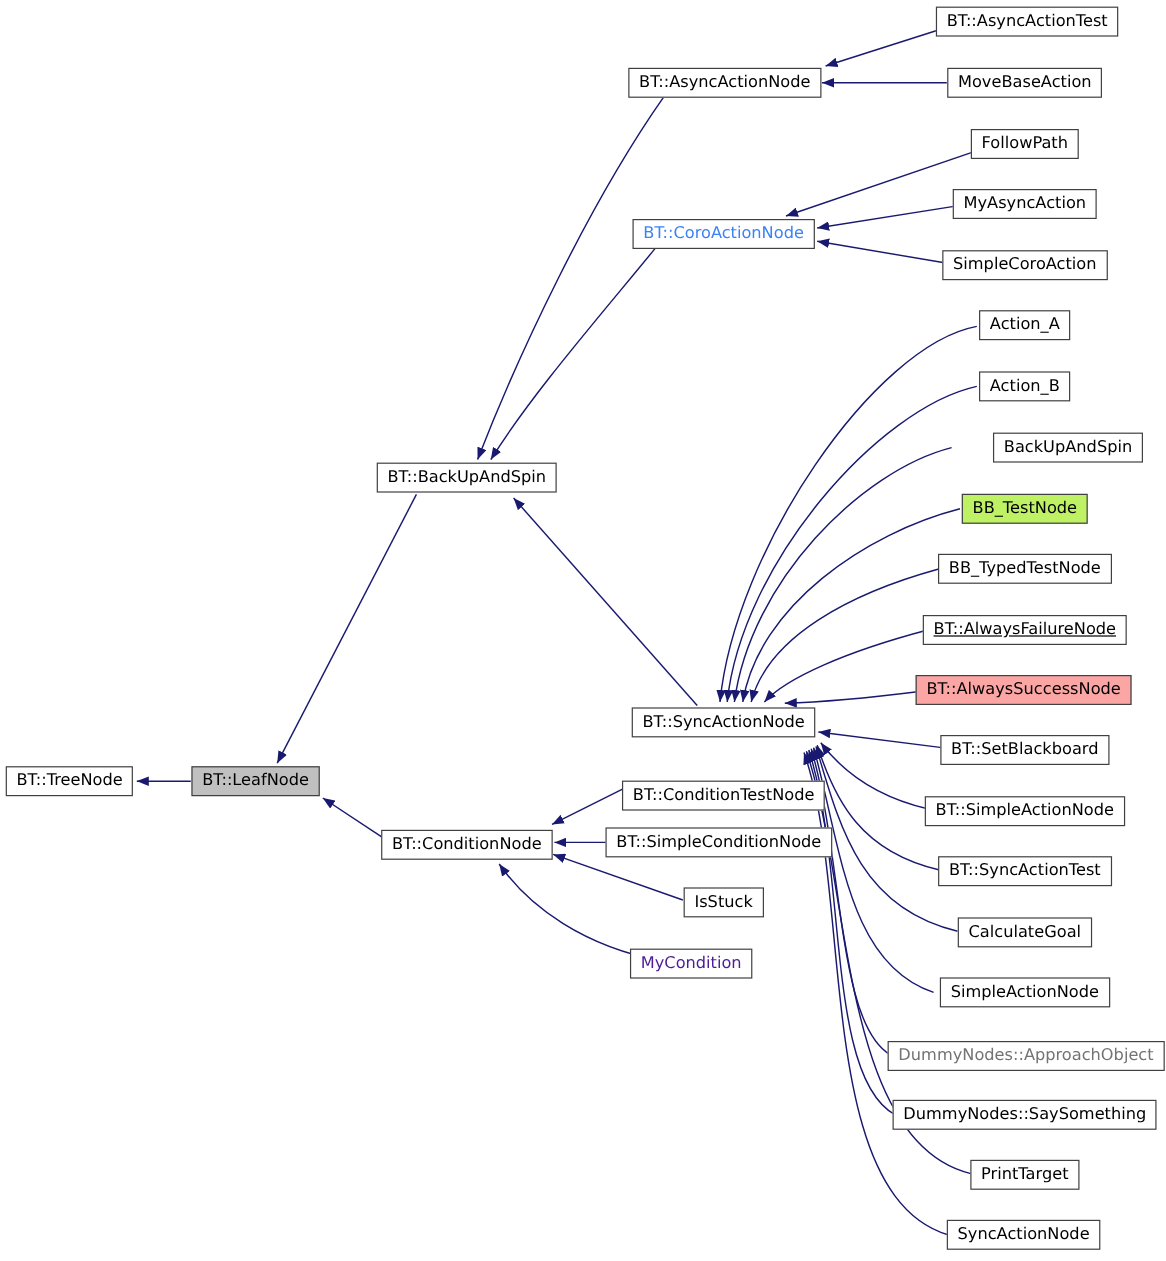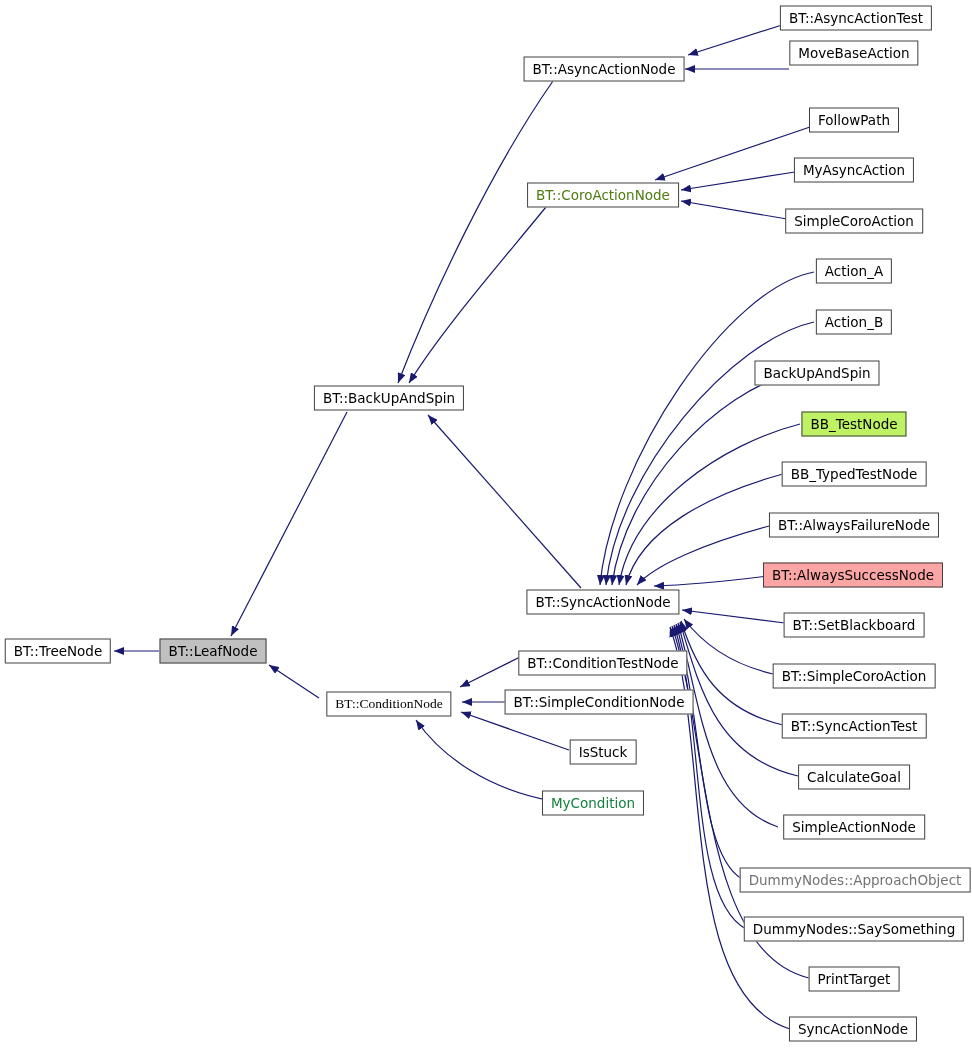--- a/index.html
+++ b/index.html
@@ -70,42 +70,42 @@
         <path d="M742,879 C697,853 703,715 676,624" fill="none" stroke="#191970" stroke-width="1.2" marker-end="url(#arrowhead)"></path>
         <path d="M746,929 C688,898 706,725 674,625" fill="none" stroke="#191970" stroke-width="1.2" marker-end="url(#arrowhead)"></path>
         <path d="M809,978 C700,952 709,735 672,626" fill="none" stroke="#191970" stroke-width="1.2" marker-end="url(#arrowhead)"></path>
         <path d="M790,1029 C678,995 711,745 670,627" fill="none" stroke="#191970" stroke-width="1.2" marker-end="url(#arrowhead)"></path>
       </g>
   </svg>
   <div id="nodes-layer">
       <div class="class-node" style="left: 58px; top: 651px; background: rgb(255, 255, 255); border: 1.5px solid rgb(64, 64, 64); color: rgb(0, 0, 0);">BT::TreeNode</div>
       <div class="class-node highlight" style="left: 213px; top: 651px; background: rgb(192, 192, 192); border: 1.5px solid rgb(64, 64, 64); color: rgb(0, 0, 0);">BT::LeafNode</div>
       <div class="class-node" style="left: 389px; top: 398px; background: rgb(255, 255, 255); border: 1.5px solid rgb(64, 64, 64); color: rgb(0, 0, 0);">BT::BackUpAndSpin</div>
-      <div class="class-node" style="left: 389px; top: 704px; background: rgb(255, 255, 255); border: 1.5px solid rgb(64, 64, 64); color: rgb(0, 0, 0); font-family: Liberation Serif, serif;">BT::ConditionNode</div>
+      <div class="class-node" style="left: 389px; top: 704px; background: rgb(255, 255, 255); border: 1.5px solid rgb(64, 64, 64); color: rgb(0, 0, 0);">BT::ConditionNode</div>
       <div class="class-node" style="left: 604px; top: 69px; background: rgb(255, 255, 255); border: 1.5px solid rgb(64, 64, 64); color: rgb(0, 0, 0);">BT::AsyncActionNode</div>
-      <div class="class-node" style="left: 603px; top: 195px; background: rgb(255, 255, 255); border: 1.5px solid rgb(64, 64, 64); color: #4d7c0f;">BT::CoroActionNode</div>
+      <div class="class-node" style="left: 603px; top: 195px; background: rgb(255, 255, 255); border: 1.5px solid rgb(64, 64, 64); color: #3b82f6;">BT::CoroActionNode</div>
       <div class="class-node" style="left: 603px; top: 602px; background: rgb(255, 255, 255); border: 1.5px solid rgb(64, 64, 64); color: rgb(0, 0, 0);">BT::SyncActionNode</div>
       <div class="class-node" style="left: 856px; top: 18px; background: rgb(255, 255, 255); border: 1.5px solid rgb(64, 64, 64); color: rgb(0, 0, 0);">BT::AsyncActionTest</div>
-      <div class="class-node" style="left: 854px; top: 53px; background: rgb(255, 255, 255); border: 1.5px solid rgb(64, 64, 64); color: rgb(0, 0, 0);">MoveBaseAction</div>
+      <div class="class-node" style="left: 854px; top: 69px; background: rgb(255, 255, 255); border: 1.5px solid rgb(64, 64, 64); color: rgb(0, 0, 0);">MoveBaseAction</div>
       <div class="class-node" style="left: 854px; top: 120px; background: rgb(255, 255, 255); border: 1.5px solid rgb(64, 64, 64); color: rgb(0, 0, 0);">FollowPath</div>
       <div class="class-node" style="left: 854px; top: 170px; background: rgb(255, 255, 255); border: 1.5px solid rgb(64, 64, 64); color: rgb(0, 0, 0);">MyAsyncAction</div>
       <div class="class-node" style="left: 854px; top: 221px; background: rgb(255, 255, 255); border: 1.5px solid rgb(64, 64, 64); color: rgb(0, 0, 0);">SimpleCoroAction</div>
       <div class="class-node" style="left: 603px; top: 651px; background: rgb(255, 255, 255); border: 1.5px solid rgb(64, 64, 64); color: rgb(0, 0, 0); margin-top: 12px;">BT::ConditionTestNode</div>
       <div class="class-node" style="left: 599px; top: 702px; background: rgb(255, 255, 255); border: 1.5px solid rgb(64, 64, 64); color: rgb(0, 0, 0);">BT::SimpleConditionNode</div>
       <div class="class-node" style="left: 603px; top: 752px; background: rgb(255, 255, 255); border: 1.5px solid rgb(64, 64, 64); color: rgb(0, 0, 0);">IsStuck</div>
-      <div class="class-node" style="left: 593px; top: 803px; background: rgb(255, 255, 255); border: 1.5px solid rgb(64, 64, 64); color: #15803d;">MyCondition</div>
+      <div class="class-node" style="left: 576px; top: 803px; background: rgb(255, 255, 255); border: 1.5px solid rgb(64, 64, 64); color: #4c1d95;">MyCondition</div>
       <div class="class-node" style="left: 854px; top: 271px; background: rgb(255, 255, 255); border: 1.5px solid rgb(64, 64, 64); color: rgb(0, 0, 0);">Action_A</div>
       <div class="class-node" style="left: 854px; top: 322px; background: rgb(255, 255, 255); border: 1.5px solid rgb(64, 64, 64); color: rgb(0, 0, 0);">Action_B</div>
-      <div class="class-node" style="left: 817px; top: 373px; background: rgb(255, 255, 255); border: 1.5px solid rgb(64, 64, 64); color: rgb(0, 0, 0);">BackUpAndSpin</div>
+      <div class="class-node" style="left: 890px; top: 373px; background: rgb(255, 255, 255); border: 1.5px solid rgb(64, 64, 64); color: rgb(0, 0, 0);">BackUpAndSpin</div>
       <div class="class-node" style="left: 854px; top: 424px; background: #bef264; border: 1.5px solid rgb(64, 64, 64); color: rgb(0, 0, 0);">BB_TestNode</div>
       <div class="class-node" style="left: 854px; top: 474px; background: rgb(255, 255, 255); border: 1.5px solid rgb(64, 64, 64); color: rgb(0, 0, 0);">BB_TypedTestNode</div>
-      <div class="class-node" style="left: 854px; top: 525px; background: rgb(255, 255, 255); border: 1.5px solid rgb(64, 64, 64); color: rgb(0, 0, 0);">BT::AlwaysFailureNode</div>
+      <div class="class-node" style="left: 854px; top: 525px; background: rgb(255, 255, 255); border: 1.5px solid rgb(64, 64, 64); color: rgb(0, 0, 0); text-decoration: underline;">BT::AlwaysFailureNode</div>
       <div class="class-node" style="left: 853px; top: 575px; background: #fca5a5; border: 1.5px solid rgb(64, 64, 64); color: rgb(0, 0, 0);">BT::AlwaysSuccessNode</div>
       <div class="class-node" style="left: 854px; top: 625px; background: rgb(255, 255, 255); border: 1.5px solid rgb(64, 64, 64); color: rgb(0, 0, 0);">BT::SetBlackboard</div>
-      <div class="class-node" style="left: 854px; top: 676px; background: rgb(255, 255, 255); border: 1.5px solid rgb(64, 64, 64); color: rgb(0, 0, 0);">BT::SimpleCoroAction</div>
+      <div class="class-node" style="left: 854px; top: 676px; background: rgb(255, 255, 255); border: 1.5px solid rgb(64, 64, 64); color: rgb(0, 0, 0);">BT::SimpleActionNode</div>
       <div class="class-node" style="left: 854px; top: 726px; background: rgb(255, 255, 255); border: 1.5px solid rgb(64, 64, 64); color: rgb(0, 0, 0);">BT::SyncActionTest</div>
       <div class="class-node" style="left: 854px; top: 777px; background: rgb(255, 255, 255); border: 1.5px solid rgb(64, 64, 64); color: rgb(0, 0, 0);">CalculateGoal</div>
       <div class="class-node" style="left: 854px; top: 827px; background: rgb(255, 255, 255); border: 1.5px solid rgb(64, 64, 64); color: rgb(0, 0, 0);">SimpleActionNode</div>
       <div class="class-node" style="left: 855px; top: 880px; background: rgb(255, 255, 255); border: 1.5px solid rgb(64, 64, 64); color: #737373;">DummyNodes::ApproachObject</div>
       <div class="class-node" style="left: 854px; top: 929px; background: rgb(255, 255, 255); border: 1.5px solid rgb(64, 64, 64); color: rgb(0, 0, 0);">DummyNodes::SaySomething</div>
       <div class="class-node" style="left: 854px; top: 979px; background: rgb(255, 255, 255); border: 1.5px solid rgb(64, 64, 64); color: rgb(0, 0, 0);">PrintTarget</div>
       <div class="class-node" style="left: 853px; top: 1029px; background: rgb(255, 255, 255); border: 1.5px solid rgb(64, 64, 64); color: rgb(0, 0, 0);">SyncActionNode</div>
     </div>
 </div>
 

